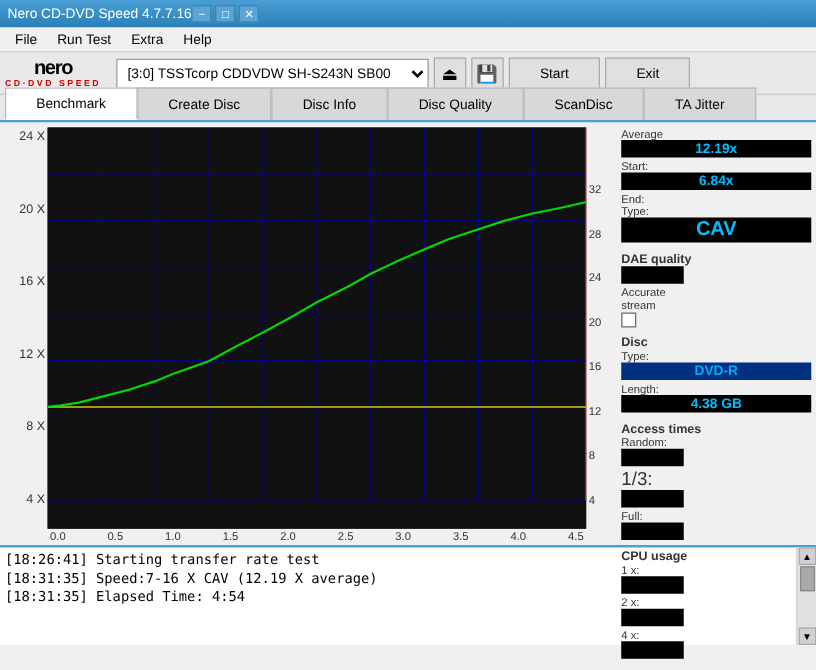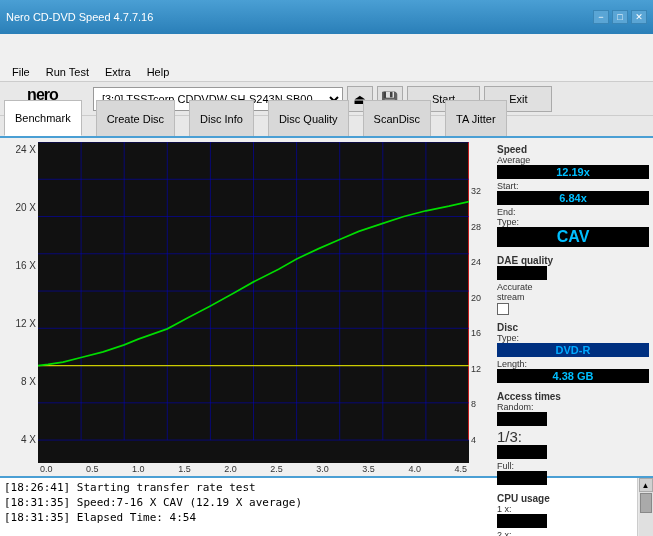--- a/index.html
+++ b/index.html
@@ -4,41 +4,40 @@
   <style>
     * { box-sizing: border-box; margin: 0; padding: 0; }
     body { width: 653px; height: 536px; background: #f0f0f0; font-family: 'Segoe UI', Tahoma, Arial, sans-serif; font-size: 11px; overflow: hidden; }
 
     
     #title-bar {
       background: linear-gradient(to bottom, #4a9fd4, #2a7fb8);
       color: white;
       display: flex;
       align-items: center;
-      justify-content: space-between;
-      height: 34px;
+      justify-content: flex-start;
+      height: 22px;
       padding: 0 6px;
       font-size: 11px;
     }
     #title-bar-controls { display: flex; gap: 3px; }
     .title-btn {
       width: 16px; height: 14px; background: #5aa5d5; border: 1px solid #3a85b5;
       color: white; font-size: 9px; display: flex; align-items: center; justify-content: center; cursor: pointer;
     }
 
     
     #menu-bar {
       background: #f0f0f0;
       border-bottom: 1px solid #ccc;
       display: flex;
       align-items: center;
       height: 20px;
       padding: 0 4px;
       font-size: 11px;
-      margin-top: 28px;
     }
     .menu-item { padding: 2px 8px; cursor: pointer; }
 
     
     #toolbar {
       background: #e8e8e8;
       border-bottom: 1px solid #ccc;
       display: flex;
       align-items: center;
       height: 34px;
@@ -62,23 +61,23 @@
     
     #tabs {
       background: #e8e8e8;
       border-bottom: 2px solid #4a9fd4;
       display: flex;
       align-items: flex-end;
       height: 22px;
       padding: 0 4px;
     }
     .tab {
-      padding: 2px 10px; border: 1px solid #bbb; border-bottom: none;
-      background: #d8d8d8; cursor: pointer; font-size: 11px; margin-right: 14px;
-      height: 36px; display: flex; align-items: center;
+      padding: 2px 24px; border: 1px solid #bbb; border-bottom: none;
+      background: #d8d8d8; cursor: pointer; font-size: 11px; margin-right: 0;
+      height: 26px; display: flex; align-items: center;
     }
     .tab.active { background: white; border-bottom: 1px solid white; z-index: 1; }
 
     
     #main-content {
       display: flex;
       height: calc(536px - 22px - 20px - 34px - 22px - 80px);
       background: #f0f0f0;
     }
 
@@ -247,21 +246,20 @@
       <span>4.0</span>
       <span>4.5</span>
     </div>
   </div>
 
   <div id="right-panel" style="width:160px; padding:4px 4px; font-size:10px; display:flex; gap:4px;">
 
     <div style="flex:1; display:flex; flex-direction:column; gap:2px;">
 
       <div>
-        <div class="section-title">Speed</div>
         <div style="font-size:9px; color:#333;">Average</div>
         <div class="stat-value">12.19x</div>
         <div style="font-size:9px; color:#333;">Start:</div>
         <div class="stat-value">6.84x</div>
         <div style="font-size:9px; color:#333;">End:</div>
         <div style="font-size:9px; color:#333;">Type:</div>
         <div class="stat-value cav" style="color:#00bfff;">CAV</div>
       </div>
 
       <div style="margin-top:2px;">

